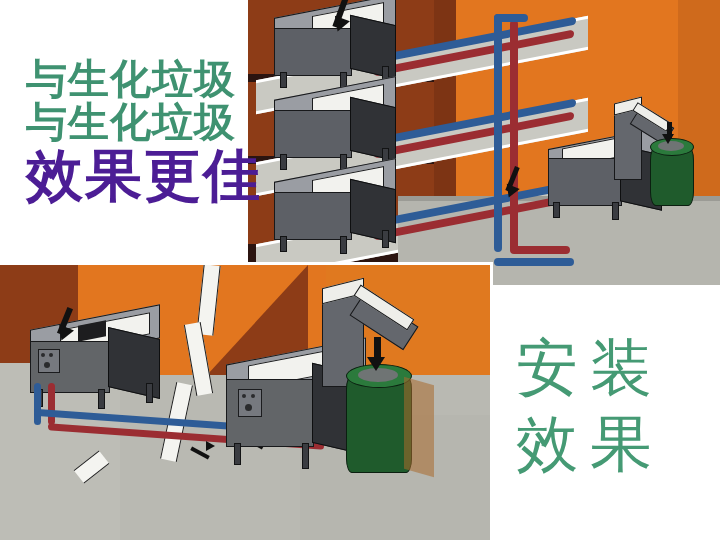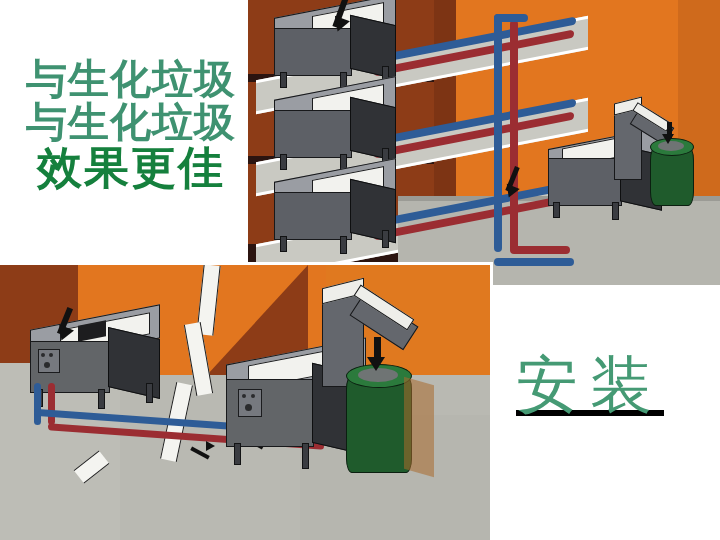--- a/index.html
+++ b/index.html
@@ -7,33 +7,33 @@
     width:720px;height:540px;overflow:hidden;
     background:#ffffff;
     font-family:"Liberation Sans","DejaVu Sans",sans-serif;
     position:relative;
   }
   #slide{position:absolute;left:0;top:0;width:720px;height:540px;background:#fff;}
 
   
   .text-block{position:absolute;line-height:1.04;white-space:nowrap;}
 
-  #headline-block{left:26px;top:58px;text-align:center;}
+  #headline-block{left:26px;top:58px;}
   .hl-line{
     font-family:"DejaVu Sans","Liberation Sans",sans-serif;
     font-size:41px;font-weight:600;letter-spacing:1px;
     color:#3f9271;
   }
   .hl-line.serif{
     font-family:"DejaVu Serif","Liberation Serif",serif;
-    font-weight:700;font-size:45px;letter-spacing:2px;
-    color:#15803d;margin-top:2px;
-  }
-
-  #effect-block{left:516px;top:347px;text-decoration:underline;}
+    font-weight:700;font-size:57px;letter-spacing:2px;
+    color:#4c1d95;margin-top:2px;
+  }
+
+  #effect-block{left:516px;top:330px;}
   .ef-line{
     font-family:"DejaVu Sans","Liberation Sans",sans-serif;
     font-size:62px;font-weight:500;letter-spacing:12px;
     color:#459a74;line-height:1.22;
   }
 
   
   .panel{position:absolute;overflow:hidden;box-sizing:border-box;background:#000;}
   #panel-top{left:245px;top:0px;width:475px;height:288px;border:3px solid #ffffff;border-top:none;border-right:none;}
   #panel-bottom{left:0px;top:262px;width:493px;height:278px;border:3px solid #ffffff;border-left:none;border-bottom:none;}
@@ -251,15 +251,16 @@
   </div>
 
   <div class="text-block" id="headline-block">
     <div class="hl-line">与生化垃圾</div>
     <div class="hl-line">与生化垃圾</div>
     <div class="hl-line serif">效果更佳</div>
   </div>
 
   <div class="text-block" id="effect-block">
     <div class="ef-line">安装</div>
+    <div class="ef-line">效果</div>
   </div>
 
 </div>
 
 </body></html>

